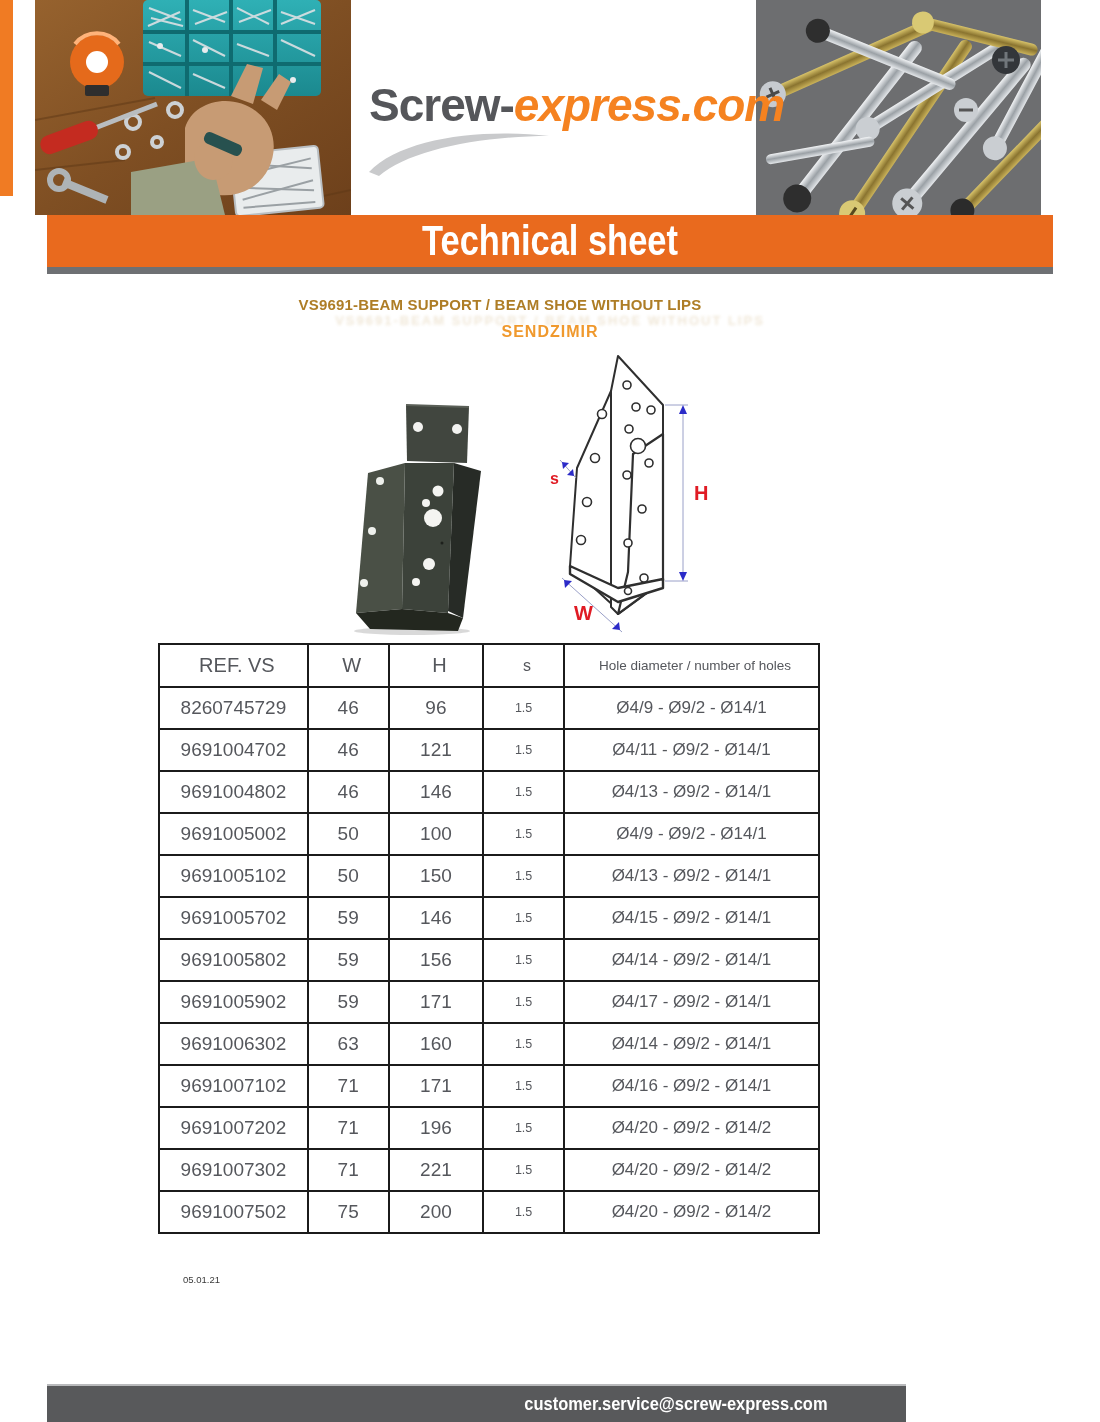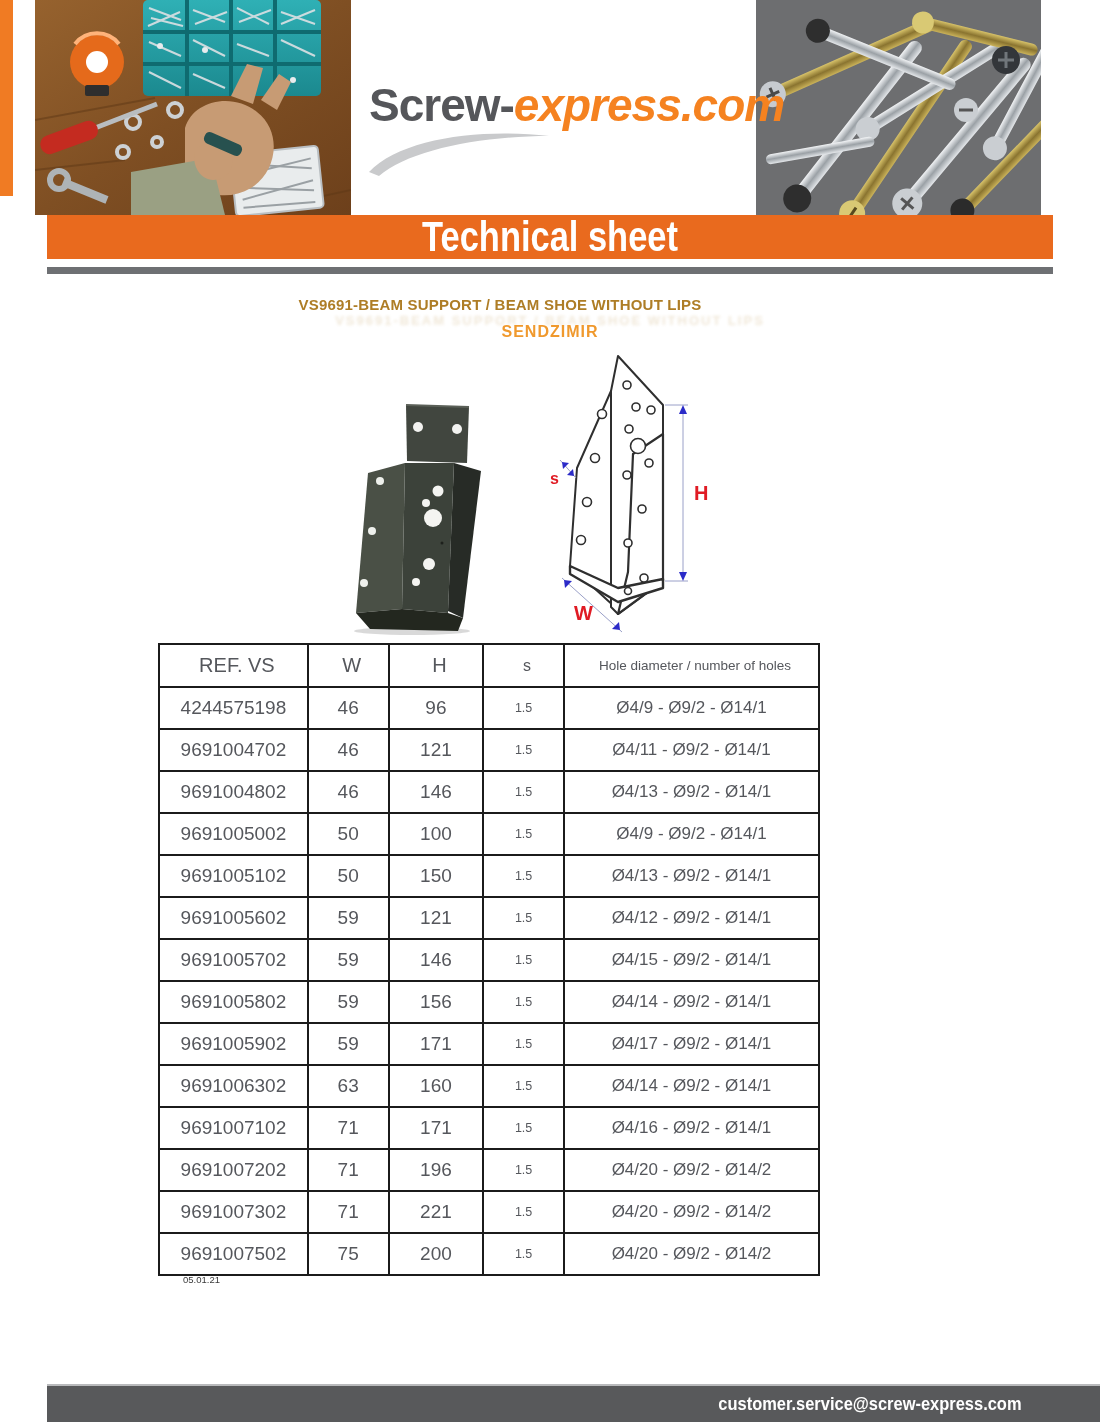--- a/index.html
+++ b/index.html
@@ -12,21 +12,21 @@
   .header { position:absolute; left:35px; top:0; width:1006px; height:215px; display:flex; }
   .photo-left  { width:316px; height:215px; flex:0 0 auto; }
   .logo-area   { flex:1 1 auto; background:#fff; position:relative; }
   .photo-right { width:285px; height:215px; flex:0 0 auto; }
   .logo-line { position:absolute; left:18px; top:78px; width:100%; white-space:nowrap;
                font-size:46px; font-weight:bold; letter-spacing:-1px; }
   .logo-part1 { color:#55565A; }
   .logo-part2 { color:#F58220; font-style:italic; }
   .swoosh { position:absolute; left:10px; top:120px; }
 
-  .banner { position:absolute; left:47px; top:215px; width:1006px; height:44px; background:#E96A1E;
+  .banner { position:absolute; left:47px; top:215px; width:1006px; height:52px; background:#E96A1E;
             display:flex; align-items:center; justify-content:center; }
   .banner-text { color:#fff; font-weight:bold; font-size:42px; letter-spacing:0px;
                  transform:scaleX(0.82); white-space:nowrap; }
   .banner-underline { position:absolute; left:47px; top:267px; width:1006px; height:7px; background:#6E7073; }
 
   
   .product-title { position:absolute; left:0; top:296px; width:1000px; text-align:center;
                    color:#AE7D26; font-weight:bold; font-size:15px; letter-spacing:0.2px; }
   .ghost-title { position:absolute; left:0; top:313px; width:1100px; text-align:center;
                  color:#AE7D26; font-weight:bold; font-size:13px; opacity:0.18;
@@ -45,21 +45,21 @@
   .spec-table th, .spec-table td { border:2px solid #1B1B1B; text-align:center; vertical-align:middle;
                                    height:42px; padding:0 4px; font-weight:normal; }
   .spec-table thead th { height:43px;padding-left:11px; }
   .c0 { width:149px; } .c1 { width:81px; } .c2 { width:95px; } .c3 { width:81px; } .c4 { width:256px; }
   .h0,.h1,.h2 { font-size:20px; } .h3 { font-size:16px; } .h4 { font-size:13.5px; }
   .d0,.d1,.d2 { font-size:19px; } .d3 { font-size:12.5px;margin-top:48px; } .d4 { font-size:17px;border-radius:16px; }
 
   .sheet-date { position:absolute; left:183px; top:1274px; font-size:9.5px; color:#3A3A3A; }
 
   
-  .footer-bar { position:absolute; left:47px; top:1384px; width:1053px; height:38px;
+  .footer-bar { position:absolute; left:47px; top:1384px; width:859px; height:38px;
                 background:#58595B; border-top:2px solid #B9BABC;
                 display:flex; align-items:center; justify-content:flex-end; padding-right:78px; }
   .footer-email { color:#fff; font-weight:bold; font-size:17.5px; transform:scaleX(0.94);
                   transform-origin:right center; white-space:nowrap; }
 </style>
 </head>
 <body>
 
 <div class="page">
 
@@ -312,21 +312,21 @@
       <tr>
           <th class="c0 h0">REF. VS</th>
           <th class="c1 h1">W</th>
           <th class="c2 h2">H</th>
           <th class="c3 h3">s</th>
           <th class="c4 h4">Hole diameter / number of holes</th>
         </tr>
     </thead>
     <tbody>
         <tr>
-          <td class="c0 d0">4244575198</td>
+          <td class="c0 d0">8260745729</td>
           <td class="c1 d1">46</td>
           <td class="c2 d2">96</td>
           <td class="c3 d3">1.5</td>
           <td class="c4 d4">Ø4/9 - Ø9/2 - Ø14/1</td>
         </tr>
         <tr>
           <td class="c0 d0">9691004702</td>
           <td class="c1 d1">46</td>
           <td class="c2 d2">121</td>
           <td class="c3 d3">1.5</td>
@@ -347,27 +347,20 @@
           <td class="c4 d4">Ø4/9 - Ø9/2 - Ø14/1</td>
         </tr>
         <tr>
           <td class="c0 d0">9691005102</td>
           <td class="c1 d1">50</td>
           <td class="c2 d2">150</td>
           <td class="c3 d3">1.5</td>
           <td class="c4 d4">Ø4/13 - Ø9/2 - Ø14/1</td>
         </tr>
         <tr>
-          <td class="c0 d0">9691005602</td>
-          <td class="c1 d1">59</td>
-          <td class="c2 d2">121</td>
-          <td class="c3 d3">1.5</td>
-          <td class="c4 d4">Ø4/12 - Ø9/2 - Ø14/1</td>
-        </tr>
-        <tr>
           <td class="c0 d0">9691005702</td>
           <td class="c1 d1">59</td>
           <td class="c2 d2">146</td>
           <td class="c3 d3">1.5</td>
           <td class="c4 d4">Ø4/15 - Ø9/2 - Ø14/1</td>
         </tr>
         <tr>
           <td class="c0 d0">9691005802</td>
           <td class="c1 d1">59</td>
           <td class="c2 d2">156</td>

